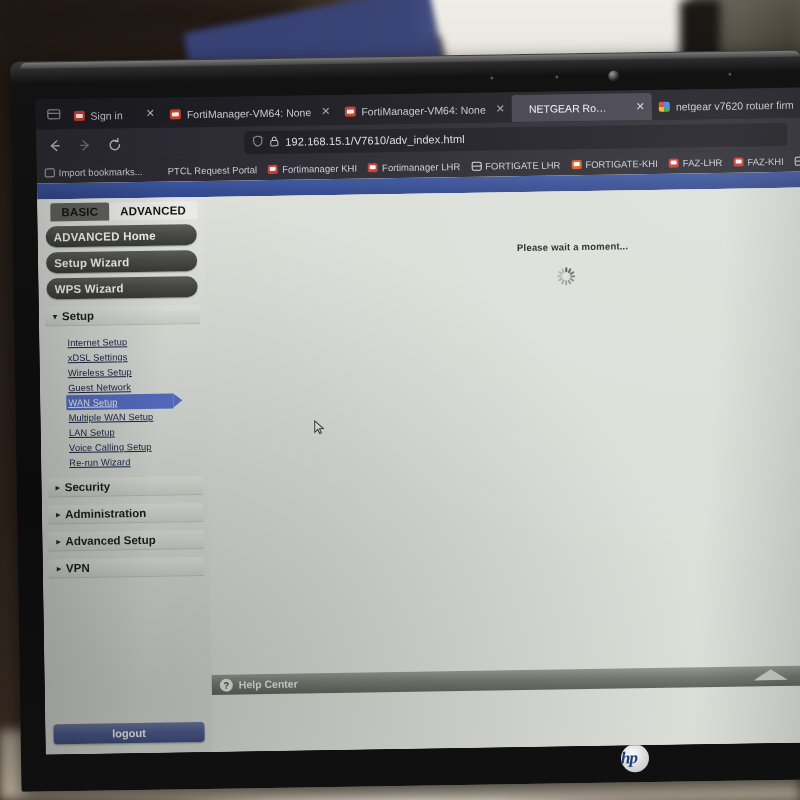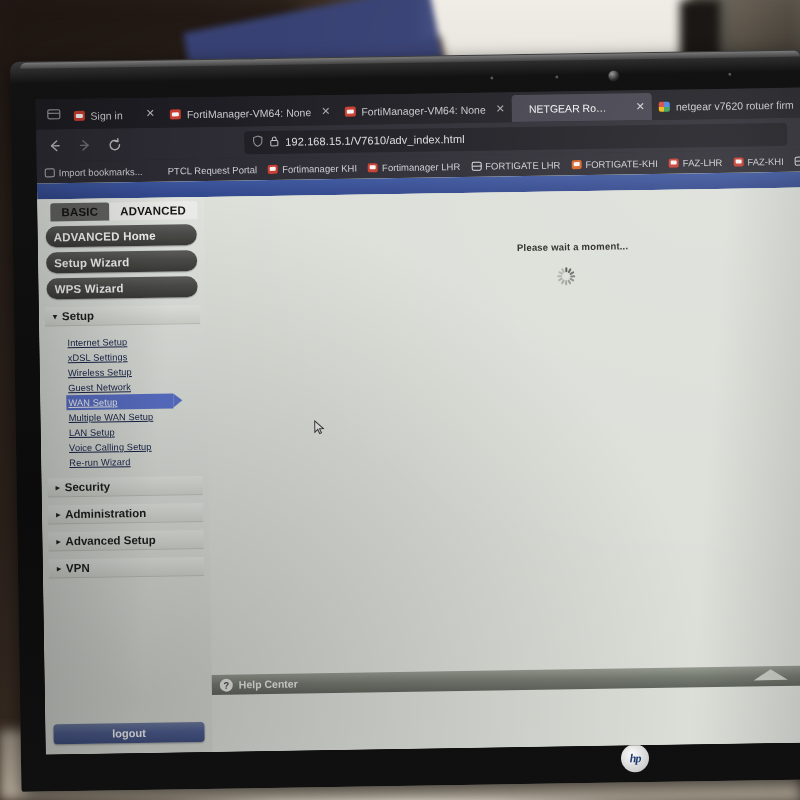--- a/index.html
+++ b/index.html
@@ -89,22 +89,22 @@
   }
   .cam-dot { position:absolute; width:3px; height:3px; border-radius:50%; background:#555; top:22px;}
   .cam-dot.d1{ left:480px;} .cam-dot.d2{ left:545px;} .cam-dot.d3{ left:718px;}
 
   .hp-logo {
     position: absolute; left: 600px; top: 692px;
     width: 28px; height: 28px; border-radius: 50%;
     background: radial-gradient(circle at 40% 35%, #fbfbfb, #cfcfcf 70%, #a8a8a8);
     color: #1f3b73;
     font-family: "Liberation Serif", serif;
-    font-style: italic; font-weight: bold; font-size: 12px;
-    text-align: center; line-height: 28px;
+    font-style: italic; font-weight: bold; font-size: 17px;
+    text-align: left; line-height: 28px;
     letter-spacing: -1px;
   }
 
   
   #screen {
     position: absolute;
     left: 25px; top: 38px;
     width: 765px; height: 655px;
     overflow: hidden;
     background: #202124;

